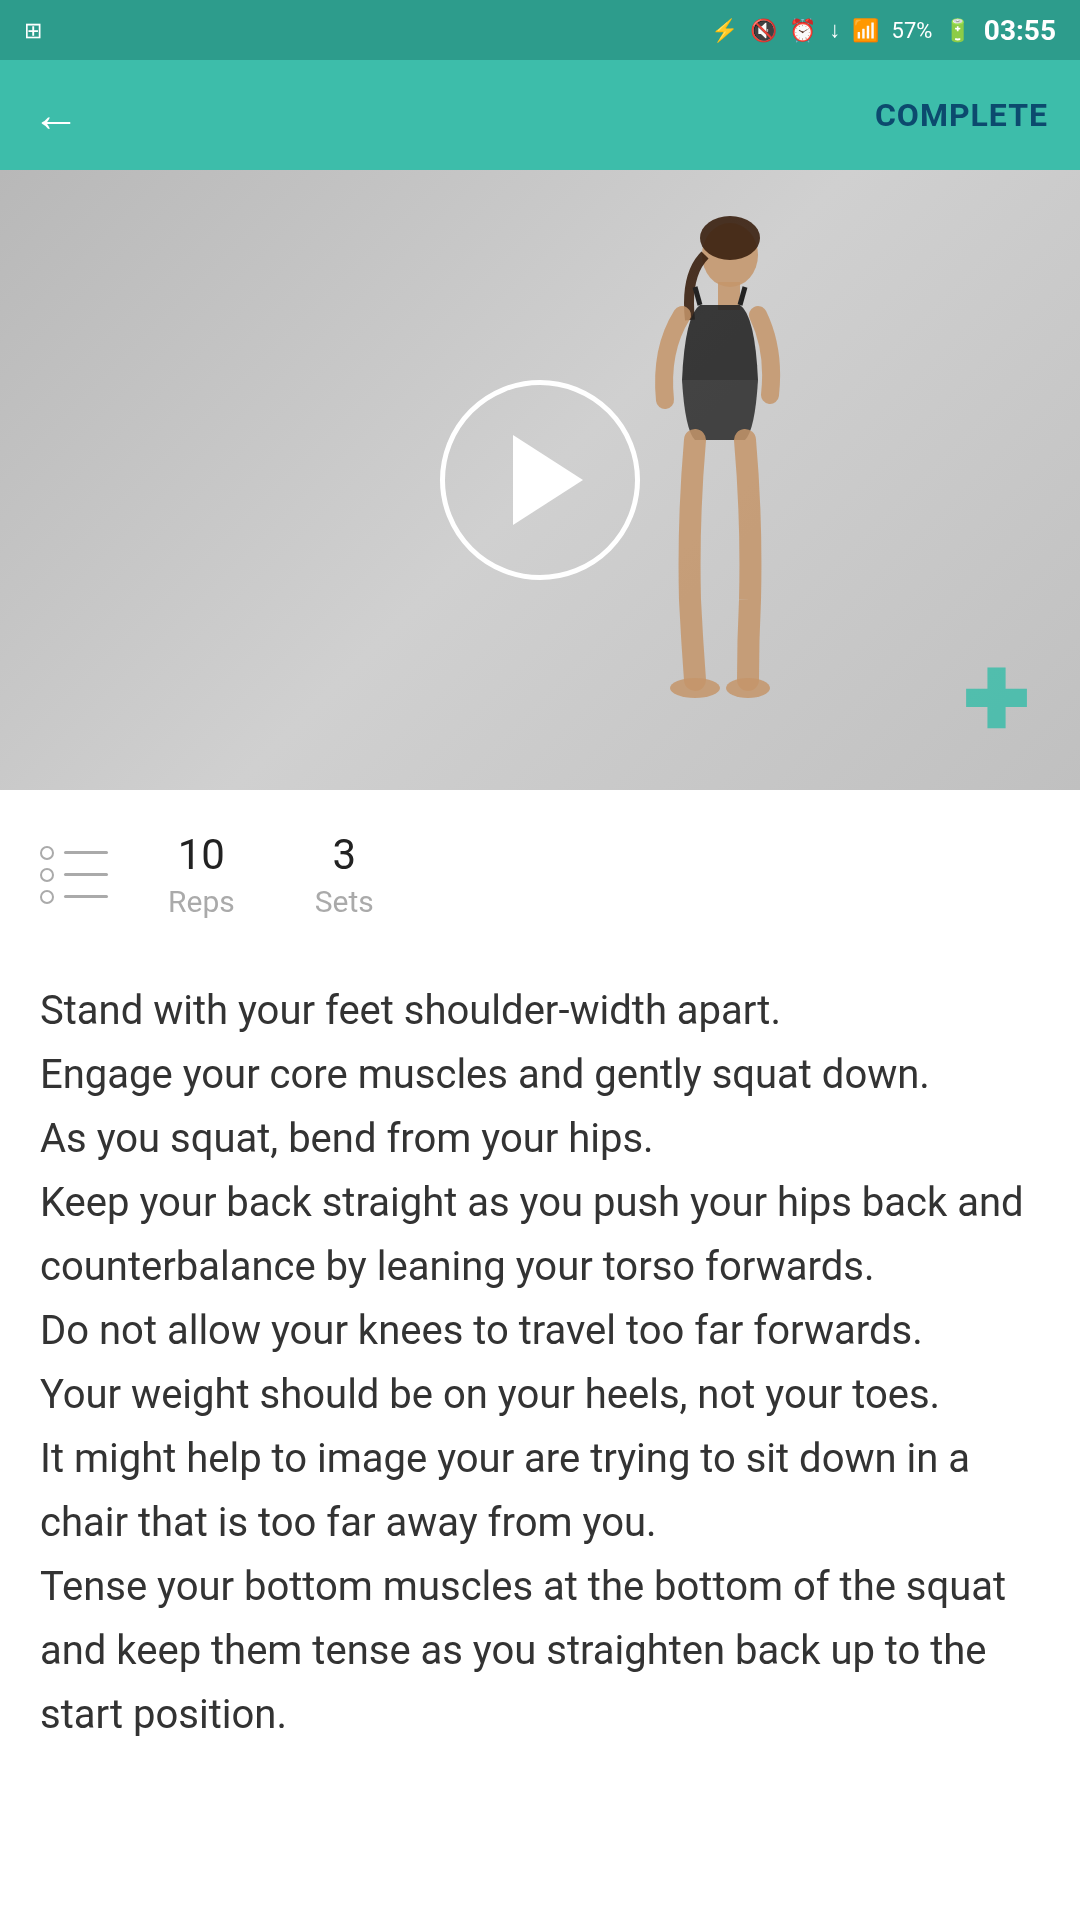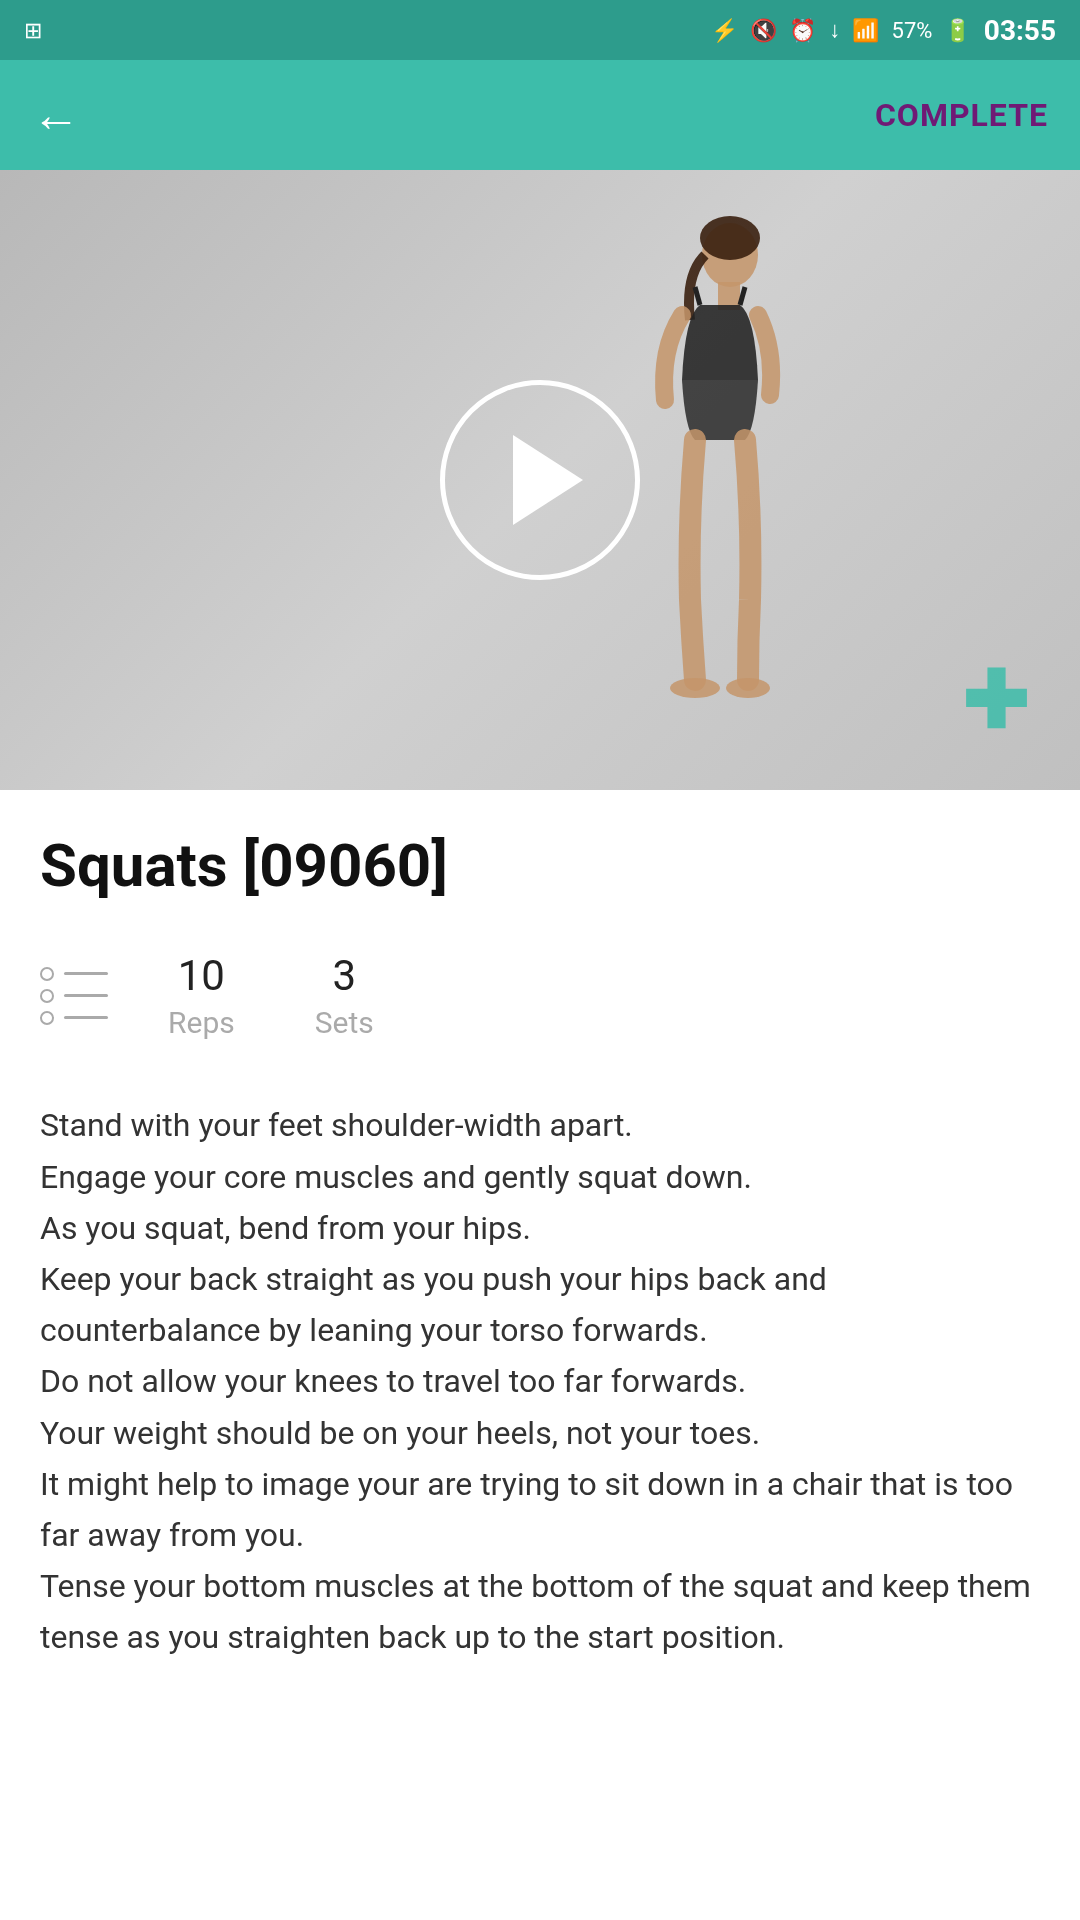--- a/index.html
+++ b/index.html
@@ -79,21 +79,21 @@
       line-height: 1;
     }
 
     .app-bar-title {
       color: white;
       font-size: 44px;
       font-weight: 400;
     }
 
     .complete-button {
-      color: #701a75;
+      color: #0c4a6e;
       font-size: 32px;
       font-weight: bold;
       cursor: pointer;
       letter-spacing: 1px;
     }
 
     
     .video-container {
       width: 100%;
       height: 620px;
@@ -231,21 +231,21 @@
     }
 
     .stat-label {
       font-size: 30px;
       color: #aaa;
       margin-top: 4px;
     }
 
     
     .description {
-      font-size: 32px;
+      font-size: 40px;
       line-height: 1.6;
       color: #333;
       margin-top: 20px;
     }
   </style>
 </head>
 <body>
 
 <div class="status-bar">
   <div class="status-bar-left">
@@ -305,21 +305,20 @@
     <div class="play-triangle"></div>
   </div>
 
   <div class="plus-icon-container">
     <span class="plus-icon">✚</span>
   </div>
 </div>
 
 <div class="content-area">
 
-  <h1 class="exercise-title">Squats [09060]</h1>
 
   <div class="stats-row">
 
     <div class="list-icon">
       <div class="list-line">
         <div class="list-circle"></div>
         <div class="list-dash"></div>
       </div>
       <div class="list-line">
         <div class="list-circle"></div>

